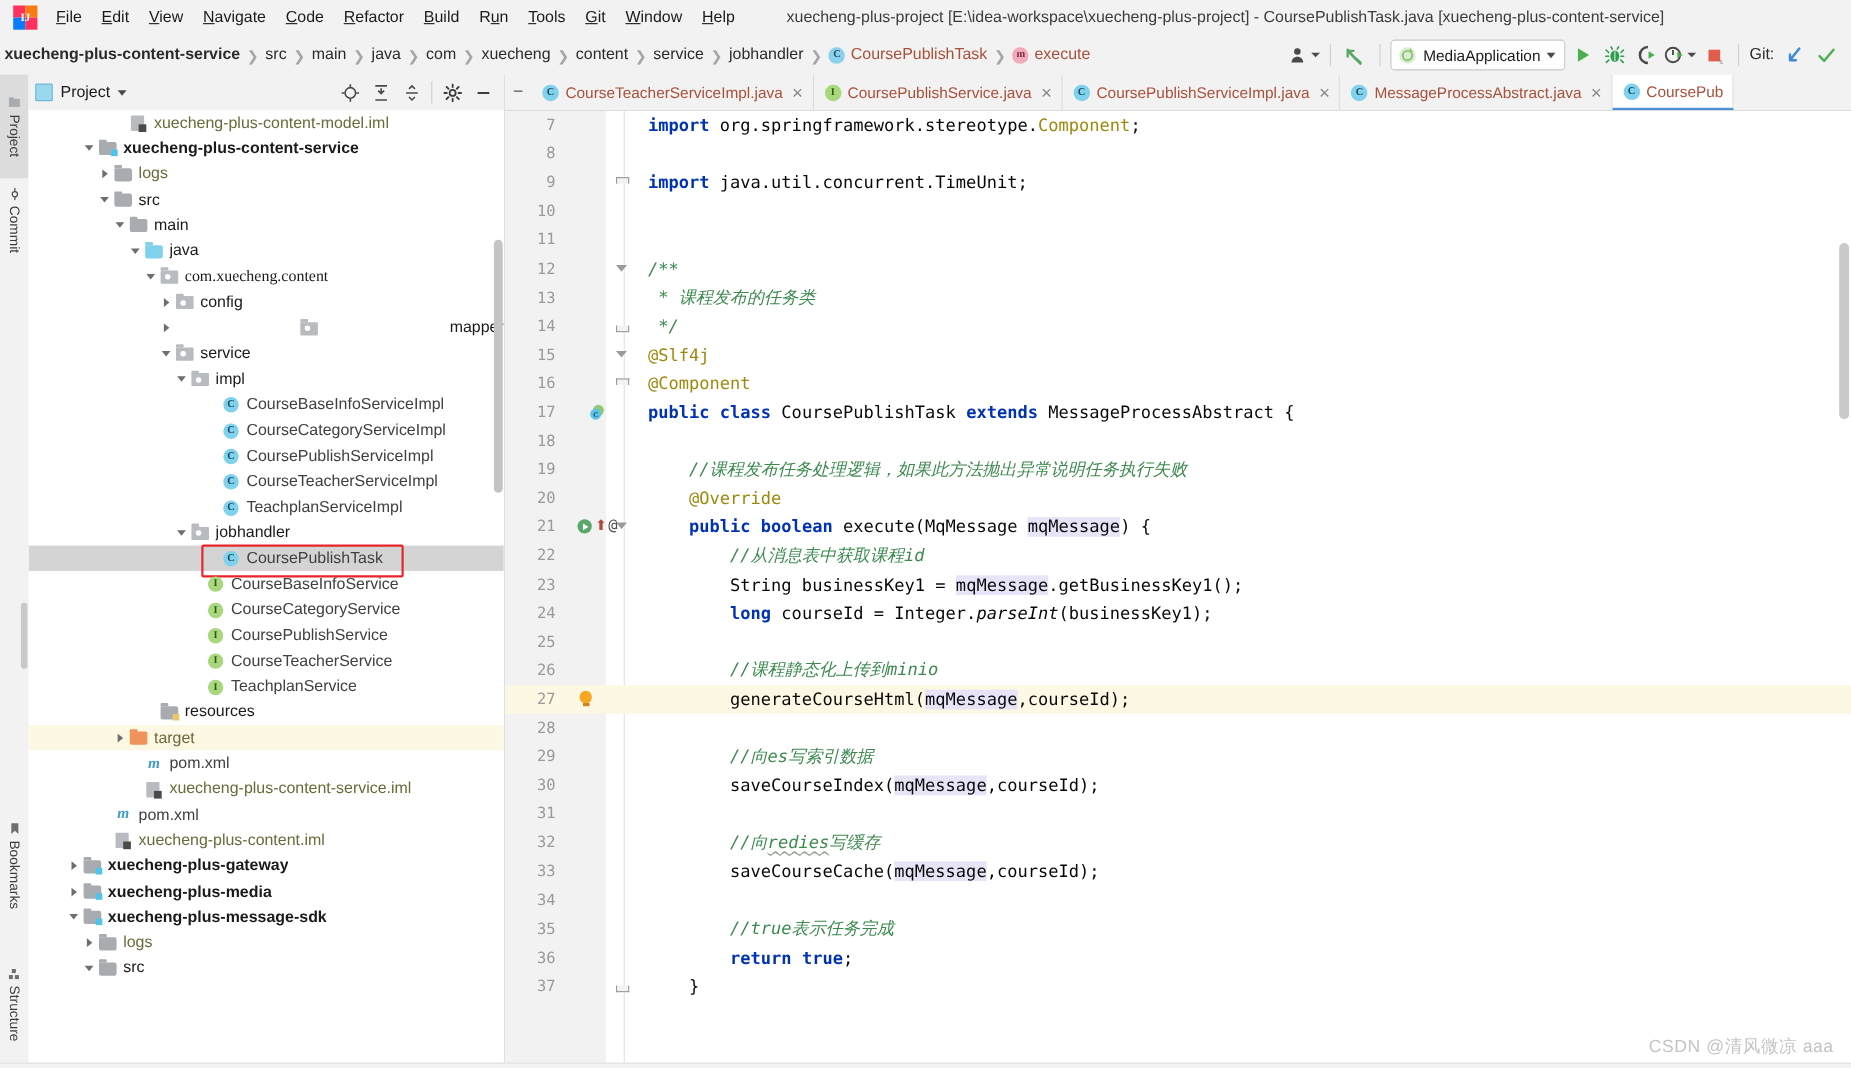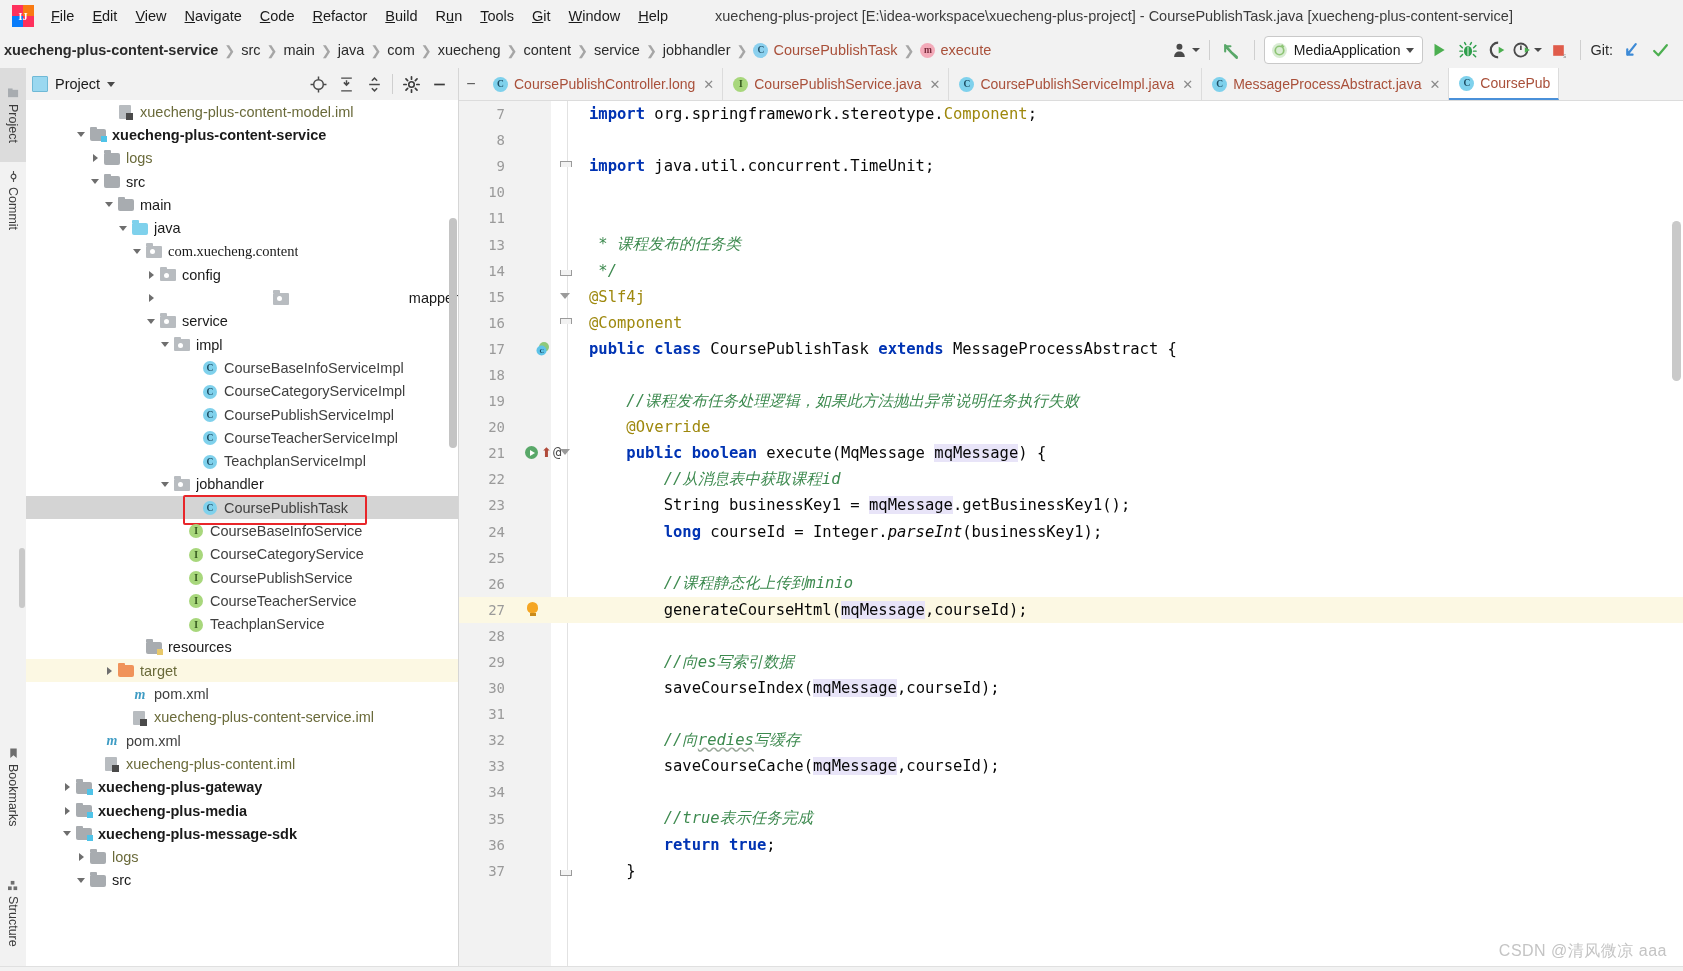--- a/index.html
+++ b/index.html
@@ -753,21 +753,21 @@
         </div>
       </div>
     <div class="tree-scroll" id="tree-scroll" style="top:150px;height:230px;"></div>
   </div>
 
   <div class="editor-area">
     <div class="tabbar" id="tabbar">
       <div class="tab-collapse">−</div>
     <div class="etab">
           <span class="etab-ico ei-class">C</span>
-          <span>CoursePublishController.long</span>
+          <span>CourseTeacherServiceImpl.java</span>
           <span class="x">✕</span>
         </div>
         <div class="etab">
           <span class="etab-ico ei-intf">I</span>
           <span>CoursePublishService.java</span>
           <span class="x">✕</span>
         </div>
         <div class="etab">
           <span class="etab-ico ei-class">C</span>
           <span>CoursePublishServiceImpl.java</span>
@@ -812,20 +812,28 @@
             <div class="gutter-num">10</div>
             <div class="gutter-icons"></div>
             <div class="fold"></div>
             <div class="codetext"></div>
           </div>
           <div class="coderow">
             <div class="gutter-num">11</div>
             <div class="gutter-icons"></div>
             <div class="fold"></div>
             <div class="codetext"></div>
+          </div>
+          <div class="coderow">
+            <div class="gutter-num">12</div>
+            <div class="gutter-icons"></div>
+            <div class="fold">
+              <span class="fold-mark tri"></span>
+            </div>
+            <div class="codetext"><span class="cmt">/**</span></div>
           </div>
           <div class="coderow">
             <div class="gutter-num">13</div>
             <div class="gutter-icons"></div>
             <div class="fold"></div>
             <div class="codetext"><span class="cmt"> * 课程发布的任务类</span></div>
           </div>
           <div class="coderow">
             <div class="gutter-num">14</div>
             <div class="gutter-icons"></div>

